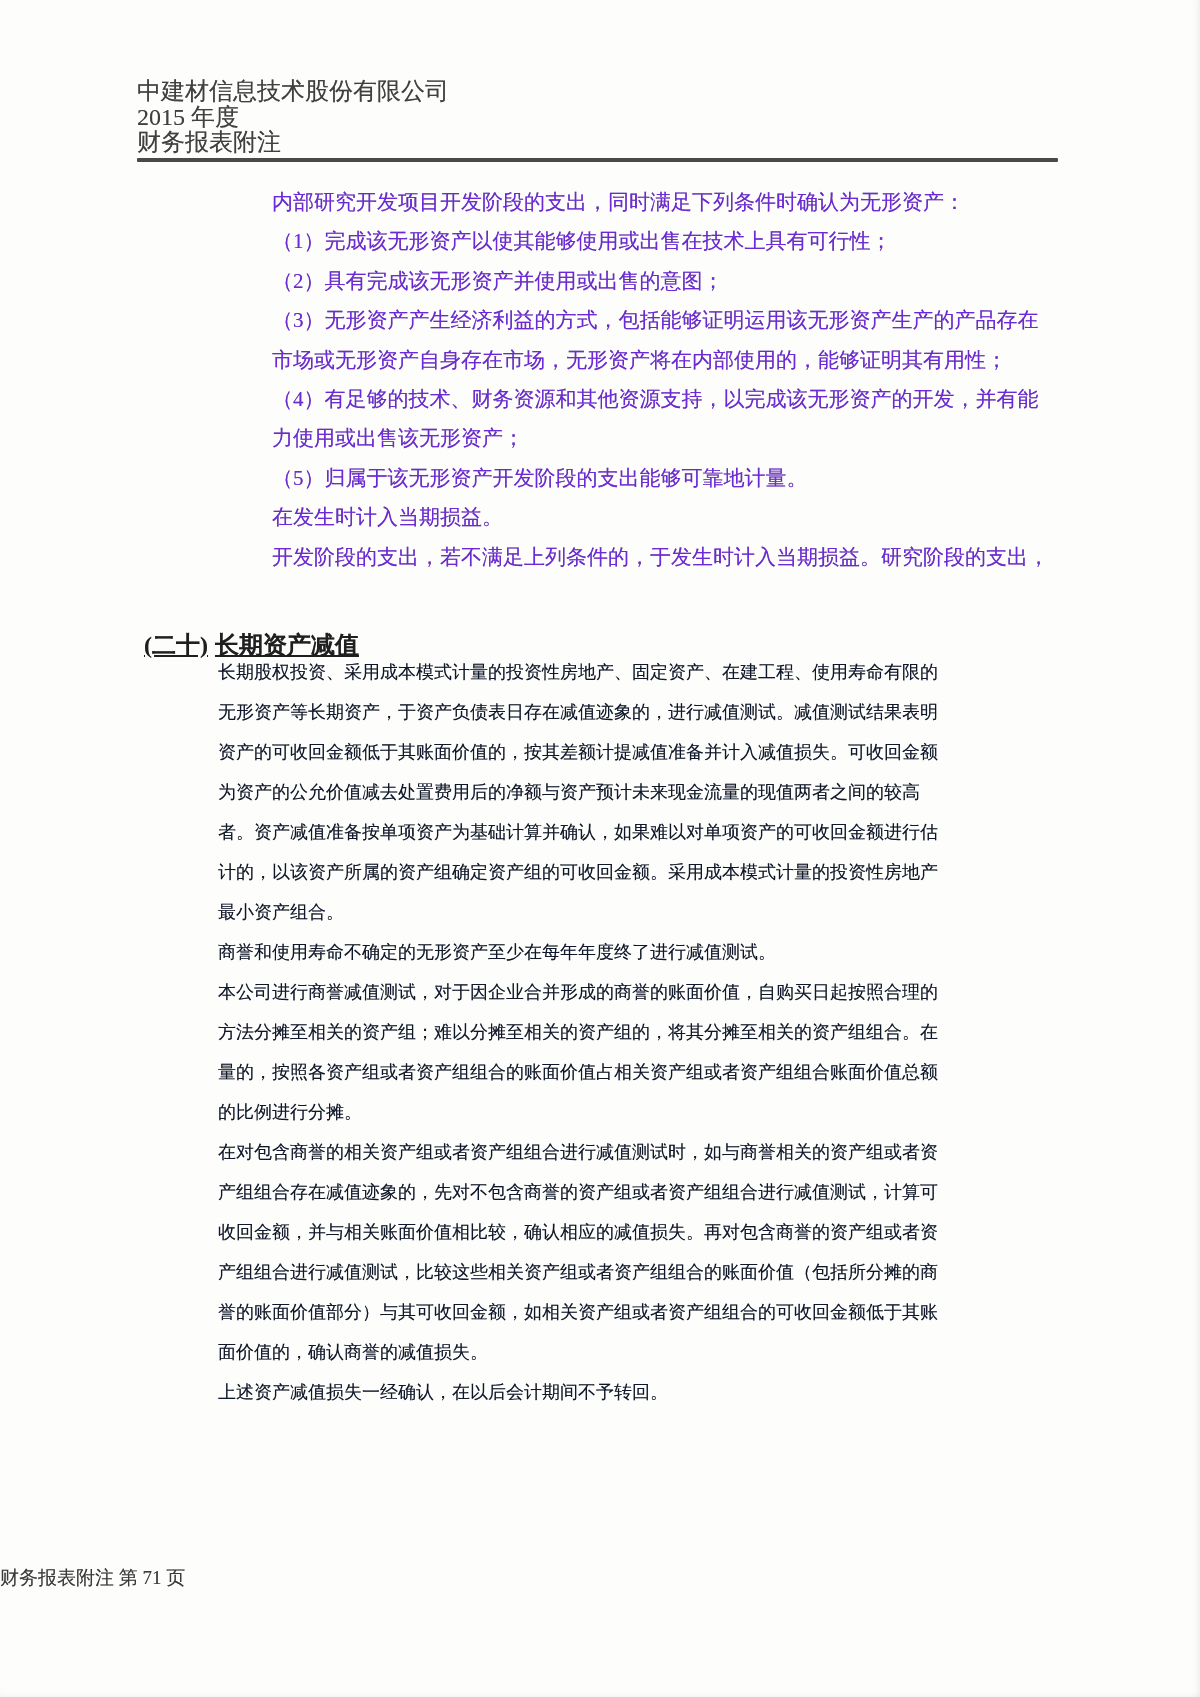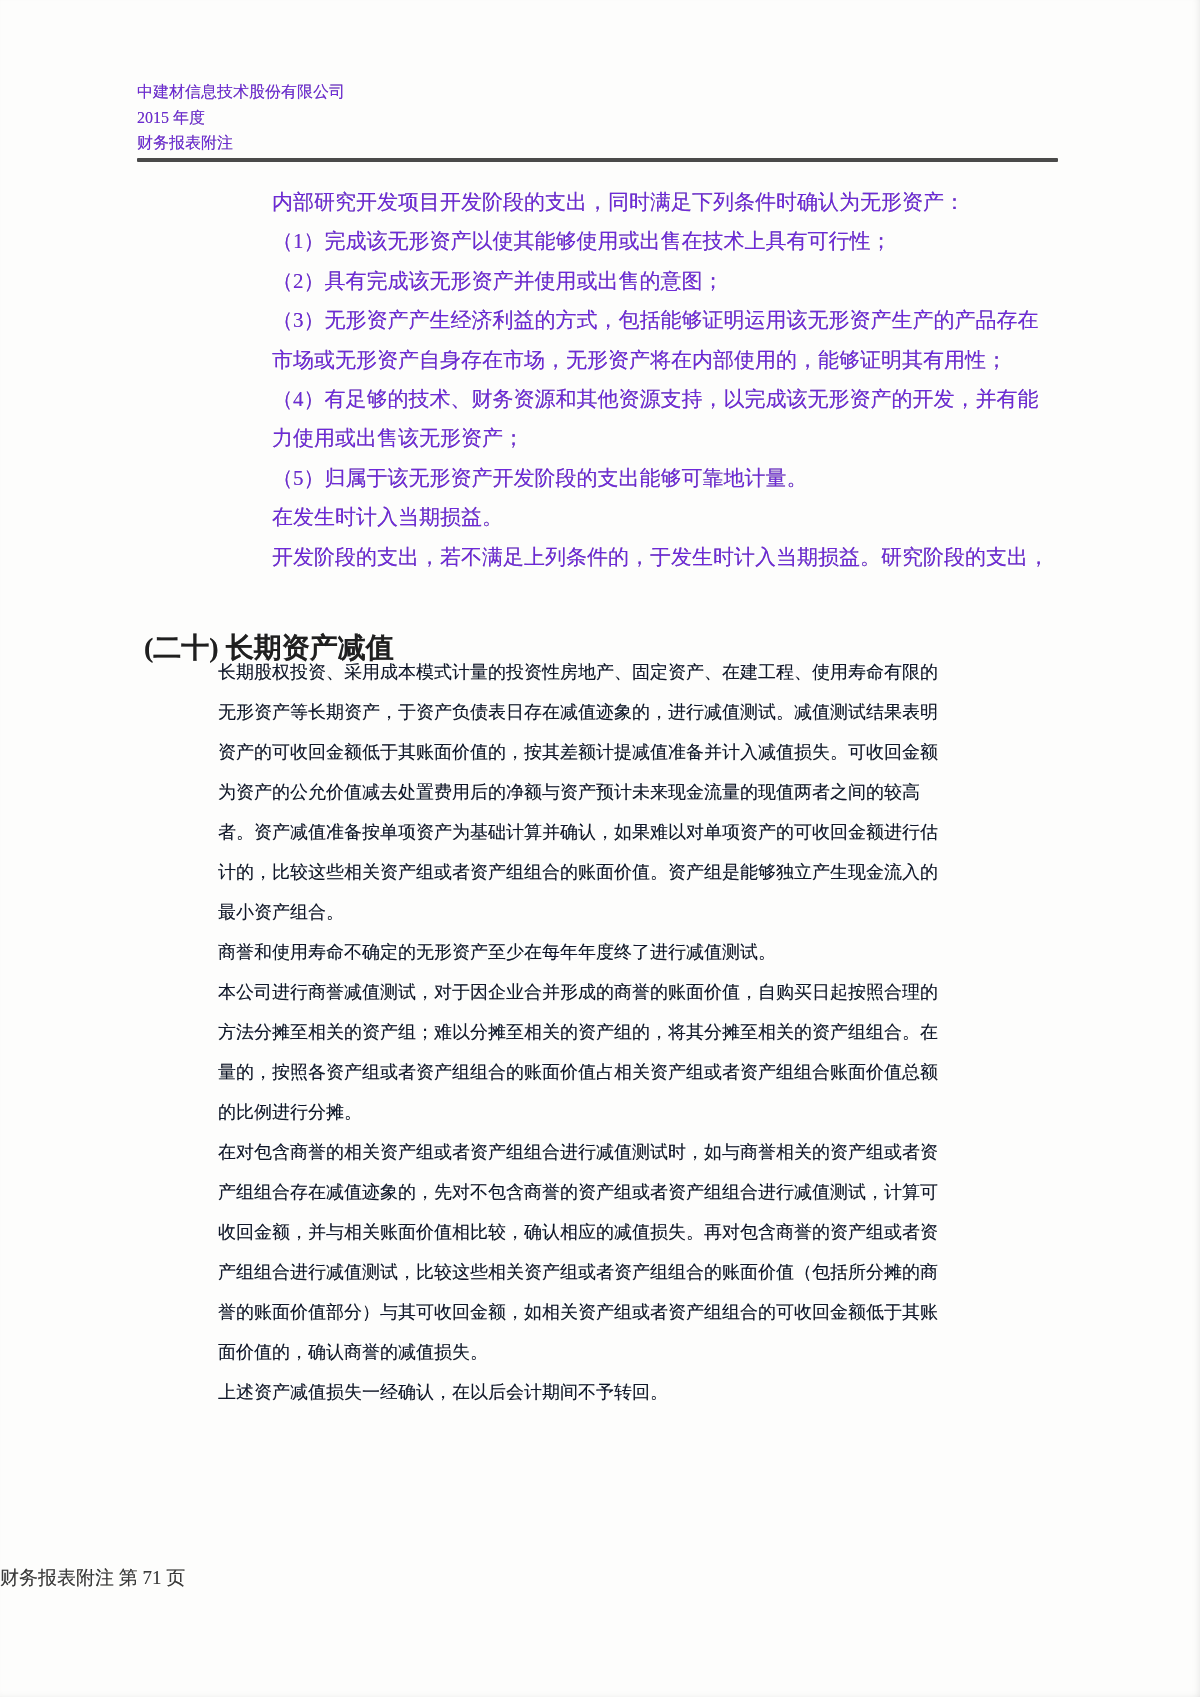--- a/index.html
+++ b/index.html
@@ -12,23 +12,23 @@
     font-family: "Liberation Serif", "DejaVu Serif", serif;
     color: #262626;
     overflow: hidden;
     box-shadow: inset -7px 0 9px -7px rgba(0,0,0,0.10),
                 inset 0 -5px 8px -6px rgba(0,0,0,0.07);
   }
   .doc-header {
     position: absolute;
     left: 137px;
     top: 79px;
-    font-size: 16px;
+    font-size: 24px;
     line-height: 25.5px;
-    color: #6d28d9;
+    color: #404040;
     text-shadow: 0 0 0.6px rgba(40,40,40,0.45);
     white-space: nowrap;
   }
   .header-rule {
     position: absolute;
     left: 137px;
     top: 158px;
     width: 921px;
     height: 4px;
     background: #4a4a4a;
@@ -41,25 +41,26 @@
     font-size: 21px;
     line-height: 39.4px;
     white-space: nowrap;
     color: #6d28d9;
     text-shadow: 0 0 0.6px rgba(40,40,40,0.45);
   }
   .section-heading {
     position: absolute;
     left: 144px;
     top: 629px;
-    font-size: 28px;
+    font-size: 24px;
     font-weight: 700;
     color: #1f1f1f;
     white-space: nowrap;
     text-shadow: 0 0 0.6px rgba(20,20,20,0.5);
+    text-decoration: underline;
   }
   .section-heading .sec-title { margin-left: 7px; }
   .body-block {
     position: absolute;
     left: 218px;
     top: 652px;
     font-size: 18px;
     line-height: 40px;
     white-space: nowrap;
     color: #0f172a;
@@ -107,21 +108,21 @@
     <div class="section-heading">
       <span class="sec-num">(二十)</span><span class="sec-title">长期资产减值</span>
     </div>
 
     <div class="body-block">
         <div class="text-line">长期股权投资、采用成本模式计量的投资性房地产、固定资产、在建工程、使用寿命有限的</div>
         <div class="text-line">无形资产等长期资产，于资产负债表日存在减值迹象的，进行减值测试。减值测试结果表明</div>
         <div class="text-line">资产的可收回金额低于其账面价值的，按其差额计提减值准备并计入减值损失。可收回金额</div>
         <div class="text-line">为资产的公允价值减去处置费用后的净额与资产预计未来现金流量的现值两者之间的较高</div>
         <div class="text-line">者。资产减值准备按单项资产为基础计算并确认，如果难以对单项资产的可收回金额进行估</div>
-        <div class="text-line">计的，比较这些相关资产组或者资产组组合的账面价值。资产组是能够独立产生现金流入的</div>
+        <div class="text-line">计的，以该资产所属的资产组确定资产组的可收回金额。采用成本模式计量的投资性房地产</div>
         <div class="text-line">最小资产组合。</div>
         <div class="text-line">商誉和使用寿命不确定的无形资产至少在每年年度终了进行减值测试。</div>
         <div class="text-line">本公司进行商誉减值测试，对于因企业合并形成的商誉的账面价值，自购买日起按照合理的</div>
         <div class="text-line">方法分摊至相关的资产组；难以分摊至相关的资产组的，将其分摊至相关的资产组组合。在</div>
         <div class="text-line">量的，按照各资产组或者资产组组合的账面价值占相关资产组或者资产组组合账面价值总额</div>
         <div class="text-line">的比例进行分摊。</div>
         <div class="text-line">在对包含商誉的相关资产组或者资产组组合进行减值测试时，如与商誉相关的资产组或者资</div>
         <div class="text-line">产组组合存在减值迹象的，先对不包含商誉的资产组或者资产组组合进行减值测试，计算可</div>
         <div class="text-line">收回金额，并与相关账面价值相比较，确认相应的减值损失。再对包含商誉的资产组或者资</div>
         <div class="text-line">产组组合进行减值测试，比较这些相关资产组或者资产组组合的账面价值（包括所分摊的商</div>

